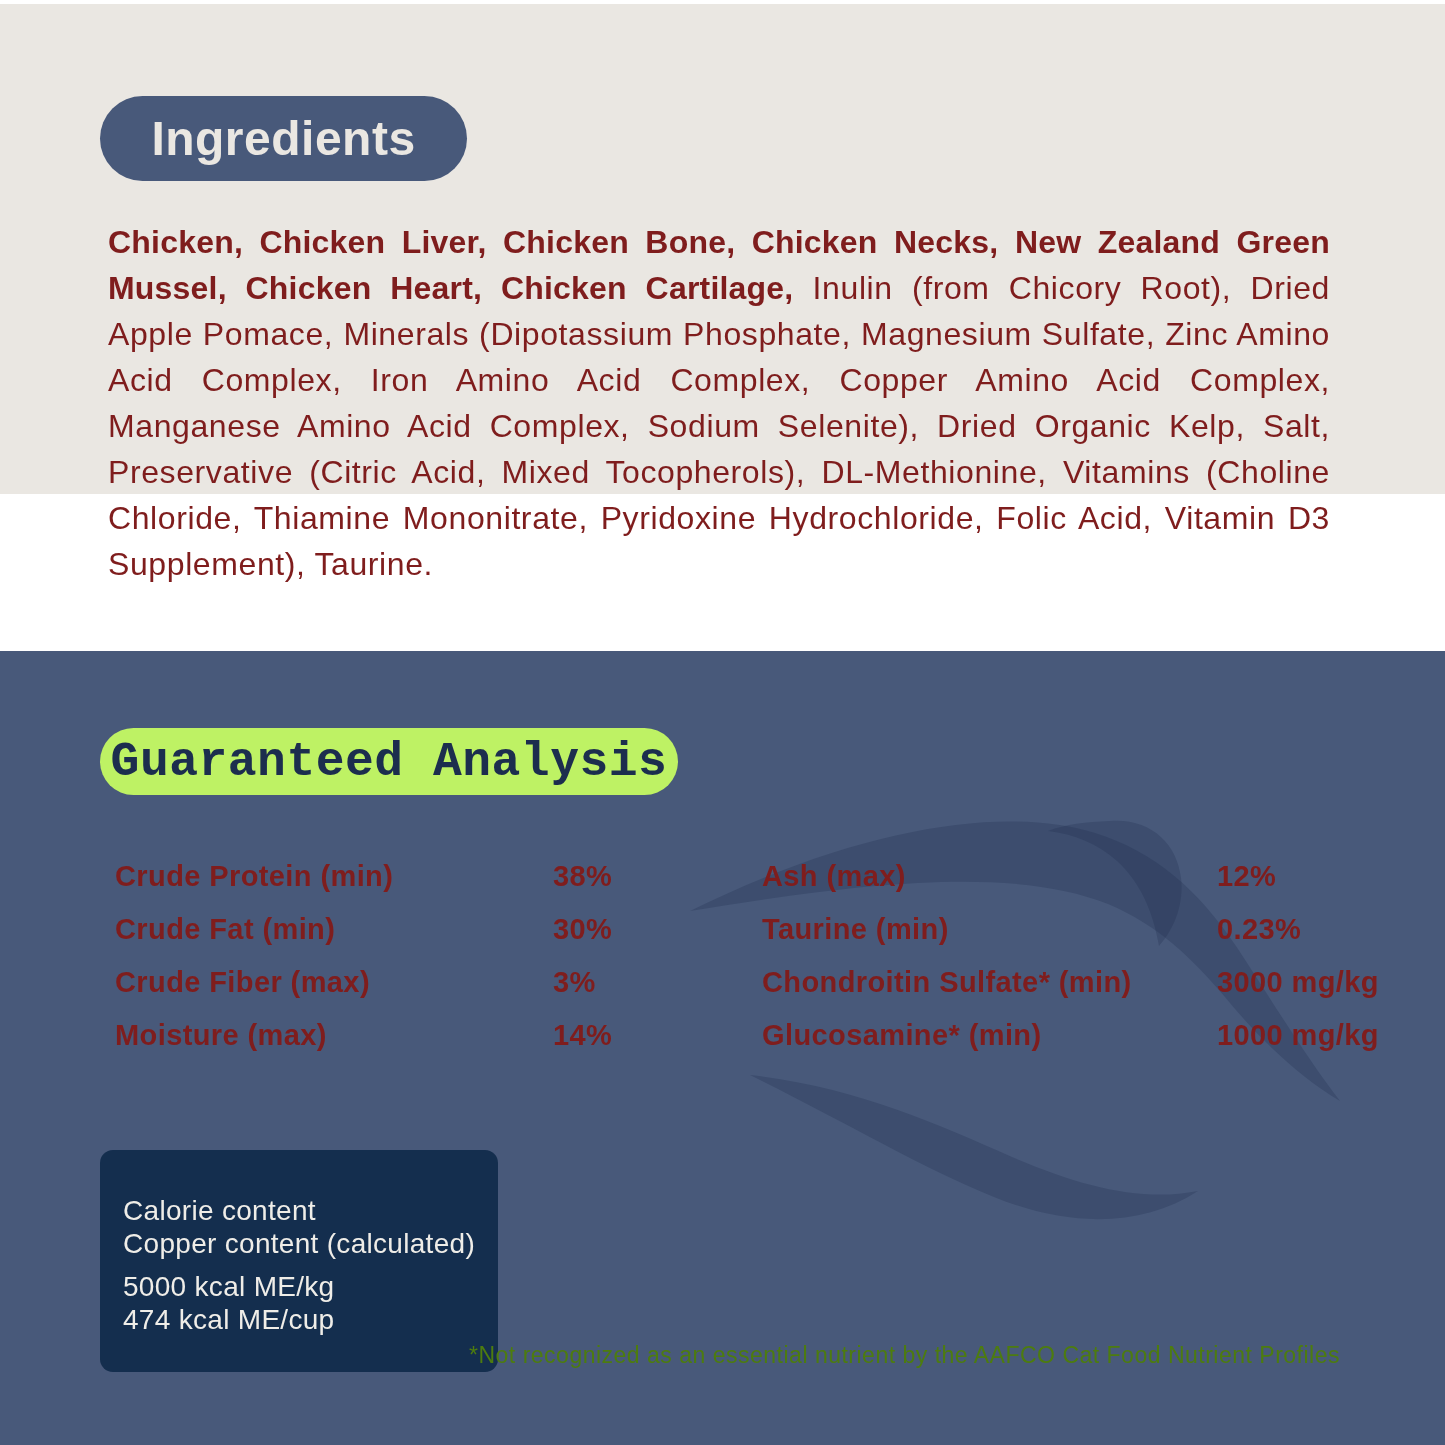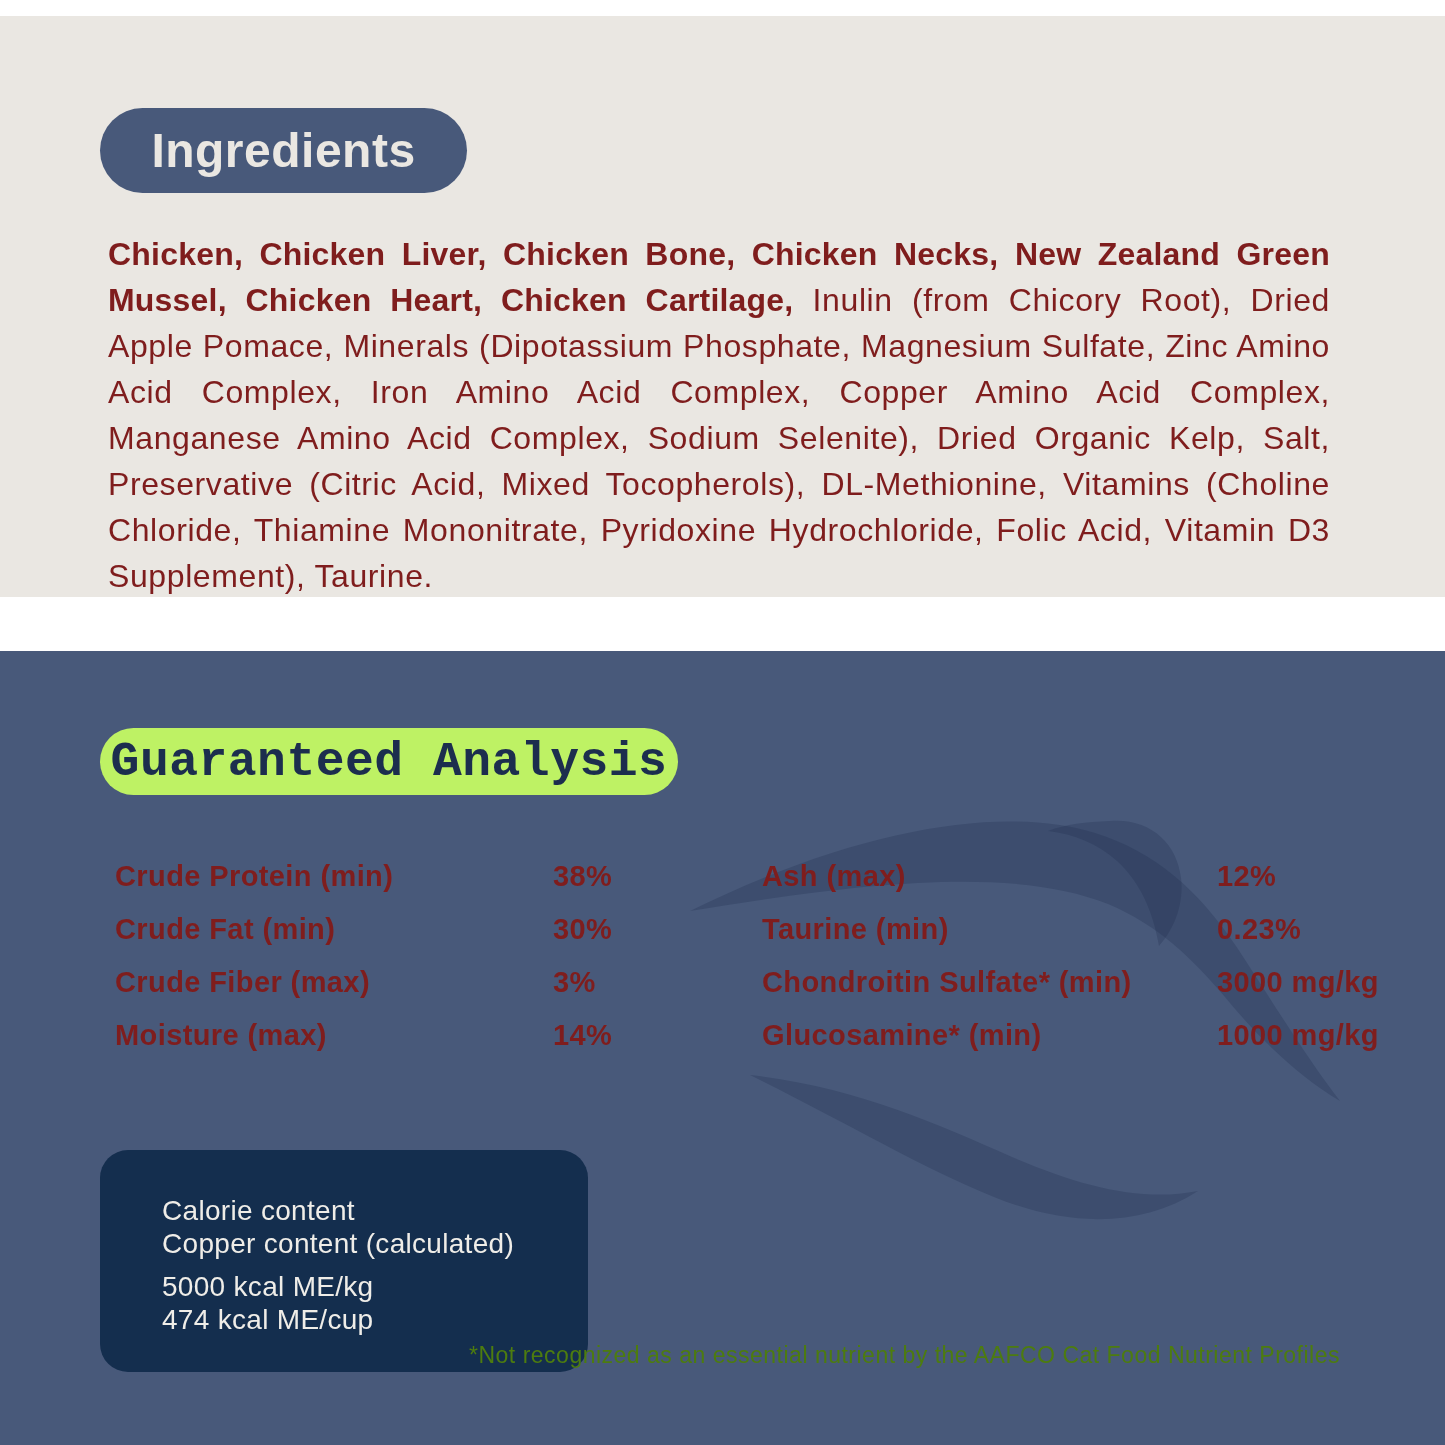--- a/index.html
+++ b/index.html
@@ -8,22 +8,22 @@
     position: relative;
     width: 1445px;
     height: 1445px;
     overflow: hidden;
     font-family: "Liberation Sans", sans-serif;
   }
 
   
   .top-section {
     position: absolute;
-    left: 0; top: 16px;
-    width: 1445px; height: 581px;
+    left: 0; top: 4px;
+    width: 1445px; height: 490px;
     background: #EAE7E2;
   }
   .pill {
     position: absolute;
     display: flex;
     align-items: center;
     justify-content: center;
     font-weight: 700;
     font-size: 48px;
     letter-spacing: 0.5px;
@@ -81,26 +81,26 @@
   }
   .ga-col.left  { left: 115px; width: 640px; }
   .ga-col.right { left: 762px; width: 660px; }
   .ga-row { position: relative; height: 53px; line-height: 53px; white-space: nowrap; }
   .ga-col.left  .ga-value { position: absolute; left: 438px; top: 0; }
   .ga-col.right .ga-value { position: absolute; left: 421px; top: 0; margin-left: 34px; }
 
   .calorie-box {
     position: absolute;
     left: 100px; top: 1150px;
-    width: 488px; height: 222px;
-    border-radius: 28px;
+    width: 398px; height: 222px;
+    border-radius: 13px;
     background: #142E4E;
     color: #EFEDE8;
     box-sizing: border-box;
-    padding: 44px 20px 0 62px;
+    padding: 44px 20px 0 23px;
     font-size: 28px;
     line-height: 33px;
     letter-spacing: 0.3px;
   }
   .calorie-values { margin-top: 10px; }
 
   .footnote {
     position: absolute;
     right: 105px; top: 1342px;
     margin: 0;

